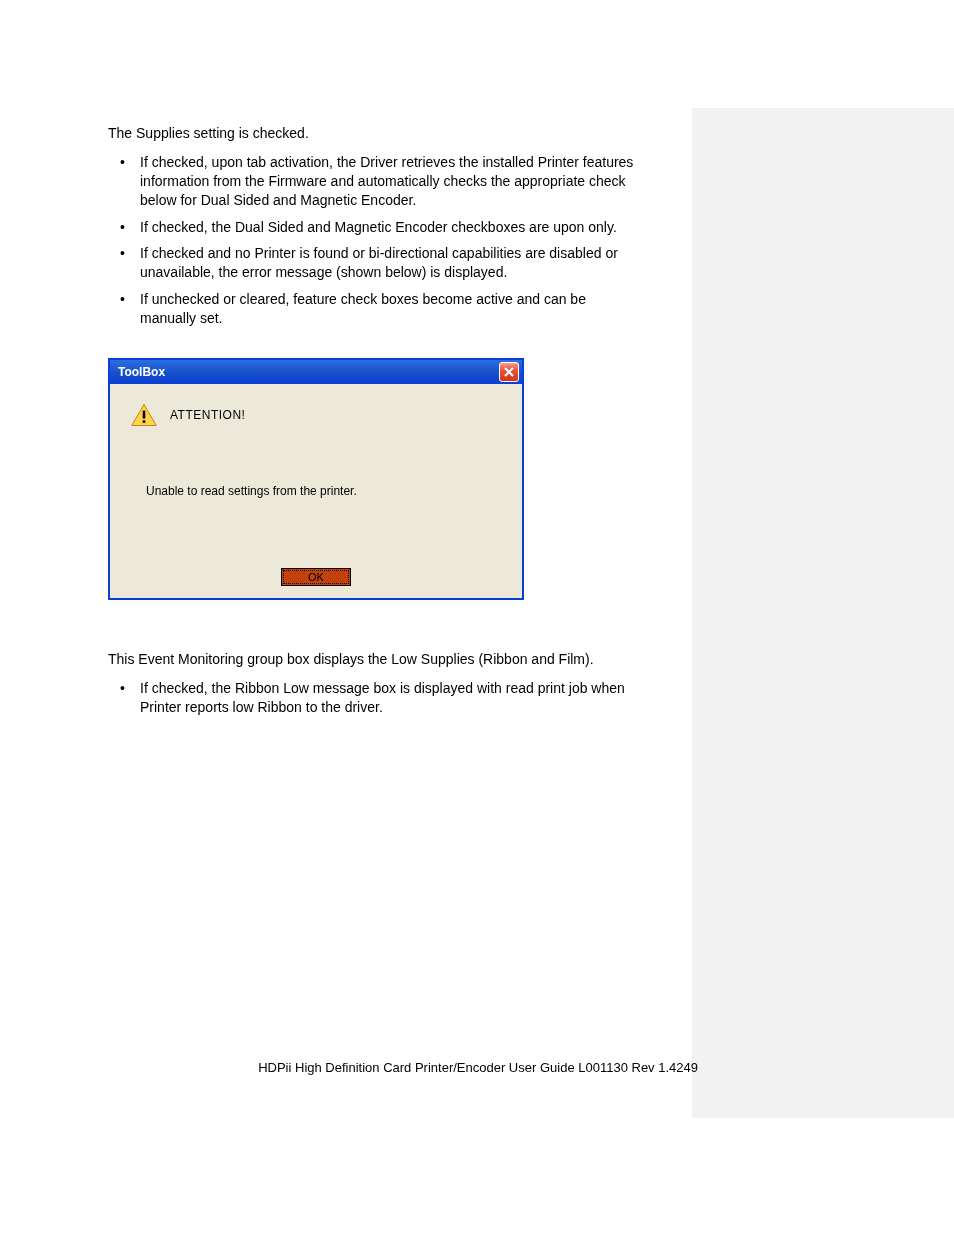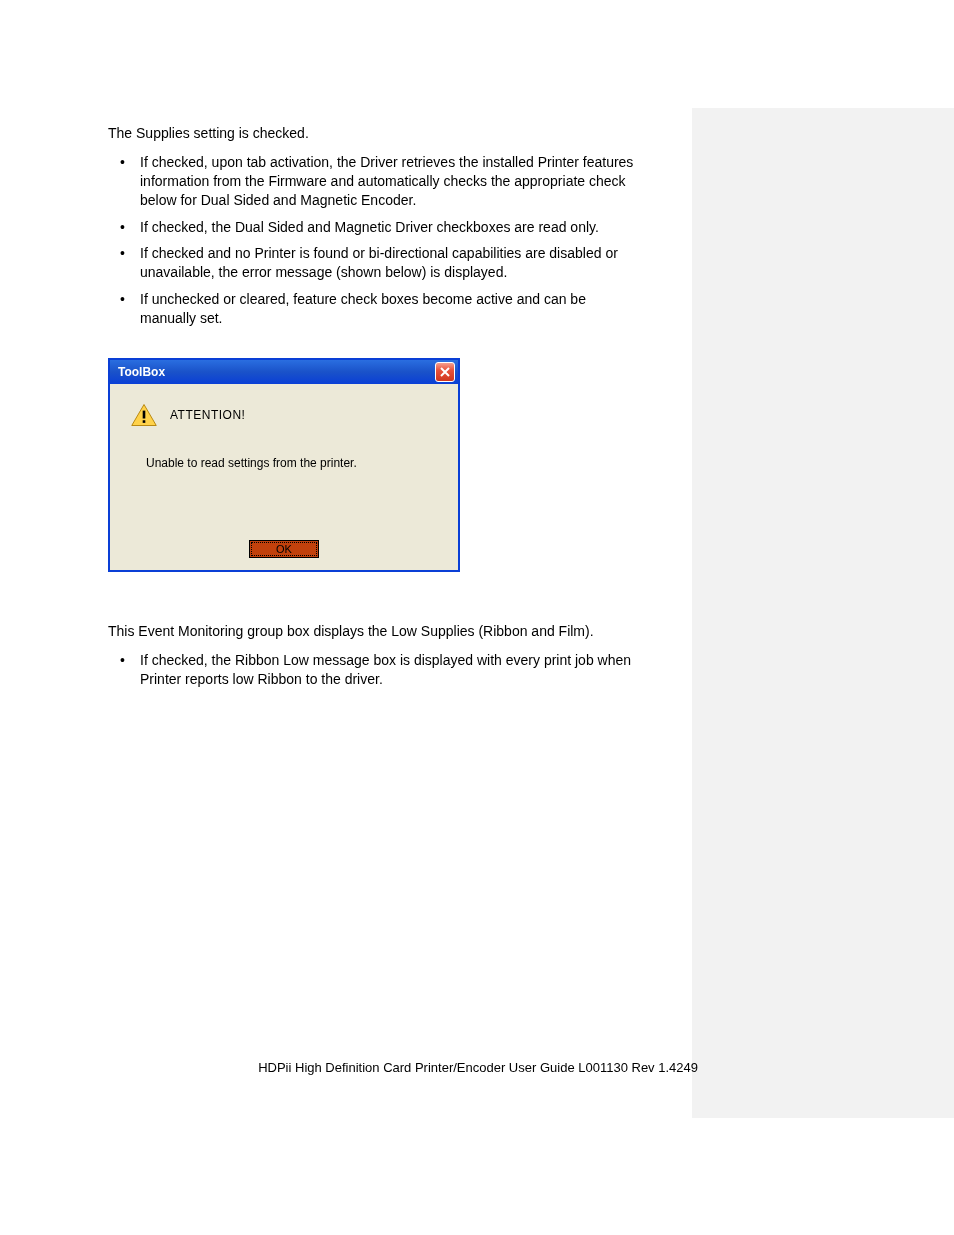--- a/index.html
+++ b/index.html
@@ -36,21 +36,21 @@
     content: "•";
     position: absolute;
     left: 0;
     top: 0;
     font-size: 14px;
   }
   .dialog-wrap {
     margin: 30px 0 50px 0;
   }
   .dialog {
-    width: 352px;
+    width: 416px;
     border: 2px solid #0a3fd6;
     background: #ece9d8;
     font-family: Tahoma, Arial, sans-serif;
     font-size: 11px;
   }
   .titlebar {
     background: linear-gradient(to bottom, #2a6ee0 0%, #1a52c9 50%, #0a3fd6 100%);
     color: #fff;
     height: 24px;
     display: flex;
@@ -74,21 +74,21 @@
   .close-btn svg { display: block; }
   .dialog-body {
     padding: 18px 18px 12px 18px;
     min-height: 170px;
     position: relative;
   }
   .attention-row {
     display: flex;
     align-items: center;
     gap: 12px;
-    margin-bottom: 28px;
+    margin-bottom: 56px;
     margin-left: 2px;
   }
   .warn-icon {
     width: 28px;
     height: 26px;
   }
   .attention-text {
     font-size: 12px;
     letter-spacing: 0.5px;
   }
@@ -136,21 +136,21 @@
 <body>
 
 <div class="right-strip"></div>
 
 <div class="page">
 
   <p class="intro">The Supplies setting is checked.</p>
 
   <ul class="bullets">
     <li>If checked, upon                               tab activation, the Driver retrieves the installed Printer features information from the Firmware and automatically checks the appropriate check below for Dual Sided and Magnetic Encoder.</li>
-    <li>If checked, the Dual Sided and Magnetic Driver checkboxes are read only.</li>
+    <li>If checked, the Dual Sided and Magnetic Encoder checkboxes are upon only.</li>
     <li>If checked and no Printer is found or bi-directional capabilities are disabled or unavailable, the error message (shown below) is displayed.</li>
     <li>If unchecked or cleared, feature check boxes become active and can be manually set.</li>
   </ul>
 
   <div class="dialog-wrap">
     <div class="dialog">
       <div class="titlebar">
         <span>ToolBox</span>
         <div class="close-btn">
           <svg width="12" height="12" viewBox="0 0 12 12">
@@ -171,21 +171,21 @@
         <div class="ok-row">
           <span class="ok-btn">OK</span>
         </div>
       </div>
     </div>
   </div>
 
   <div class="section2">
     <p class="intro">This Event Monitoring group box displays the Low Supplies (Ribbon and Film).</p>
     <ul class="bullets">
-      <li>                                                       If checked, the Ribbon Low message box is displayed with every print job when Printer reports low Ribbon to the driver.</li>
+      <li>                                                       If checked, the Ribbon Low message box is displayed with read print job when Printer reports low Ribbon to the driver.</li>
     </ul>
   </div>
 
 </div>
 
 <div class="footer">
   <span>HDPii High Definition Card Printer/Encoder User Guide    L001130 Rev 1.4</span>
   <span>249</span>
 </div>
 

